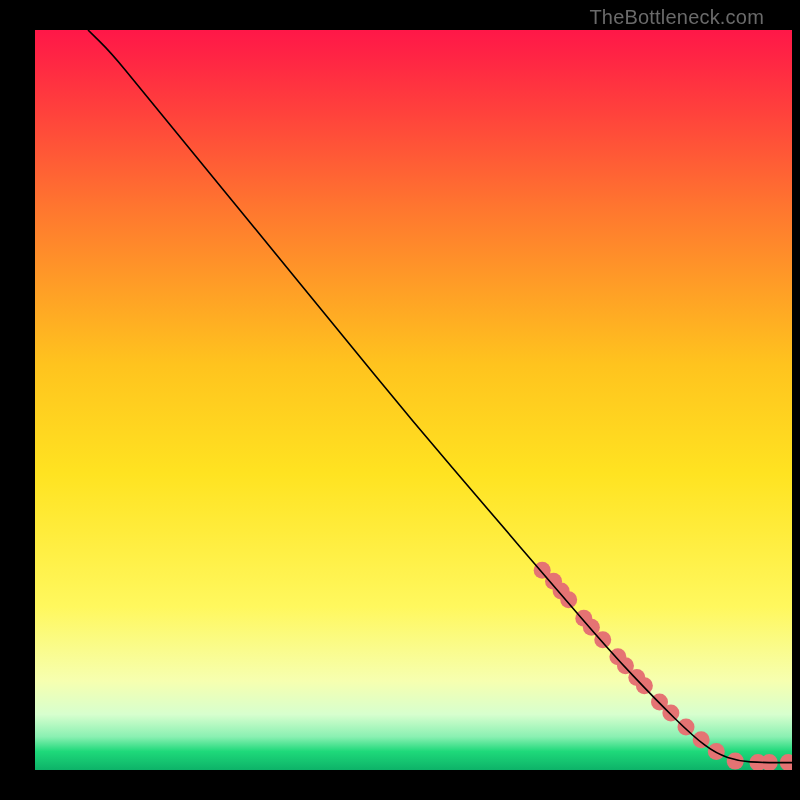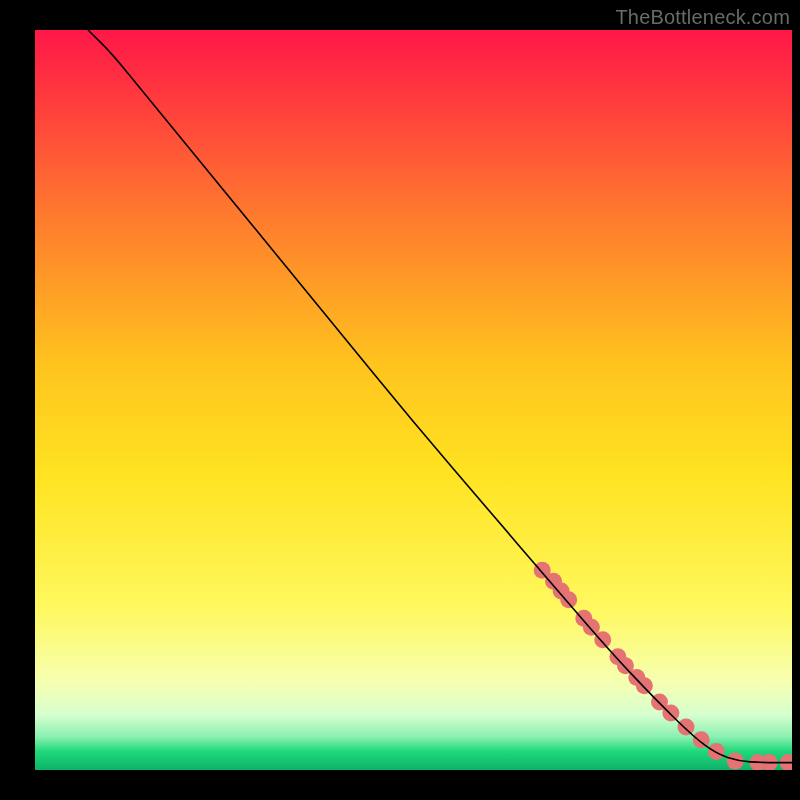--- a/index.html
+++ b/index.html
@@ -13,21 +13,21 @@
   }
   .stage {
     position: relative;
     width: 800px;
     height: 800px;
     background: #000;
   }
   .watermark {
     position: absolute;
     top: 6px;
-    right: 10px;
+    right: 36px;
     color: #6a6a6a;
     font-size: 20px;
     font-weight: 500;
     letter-spacing: 0.2px;
     user-select: none;
   }
   .plot {
     position: absolute;
     left: 35px;
     top: 30px;

